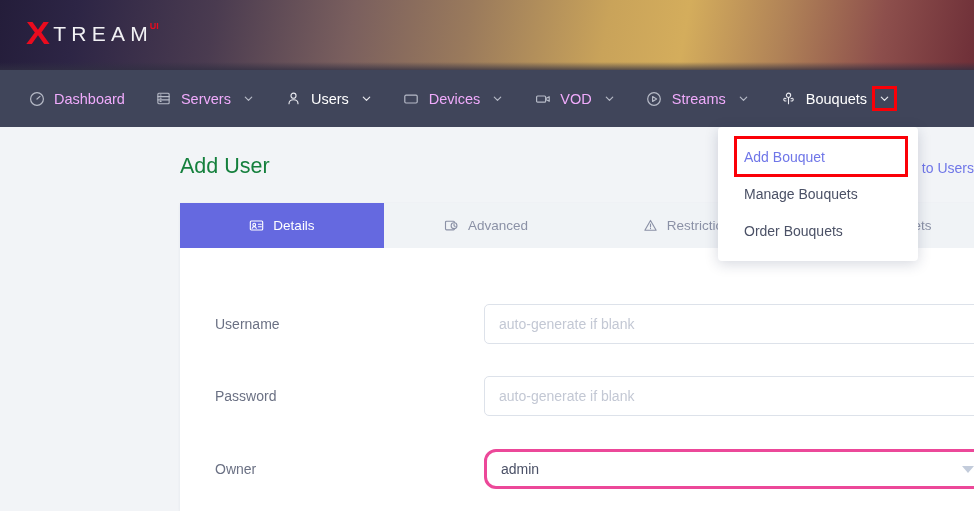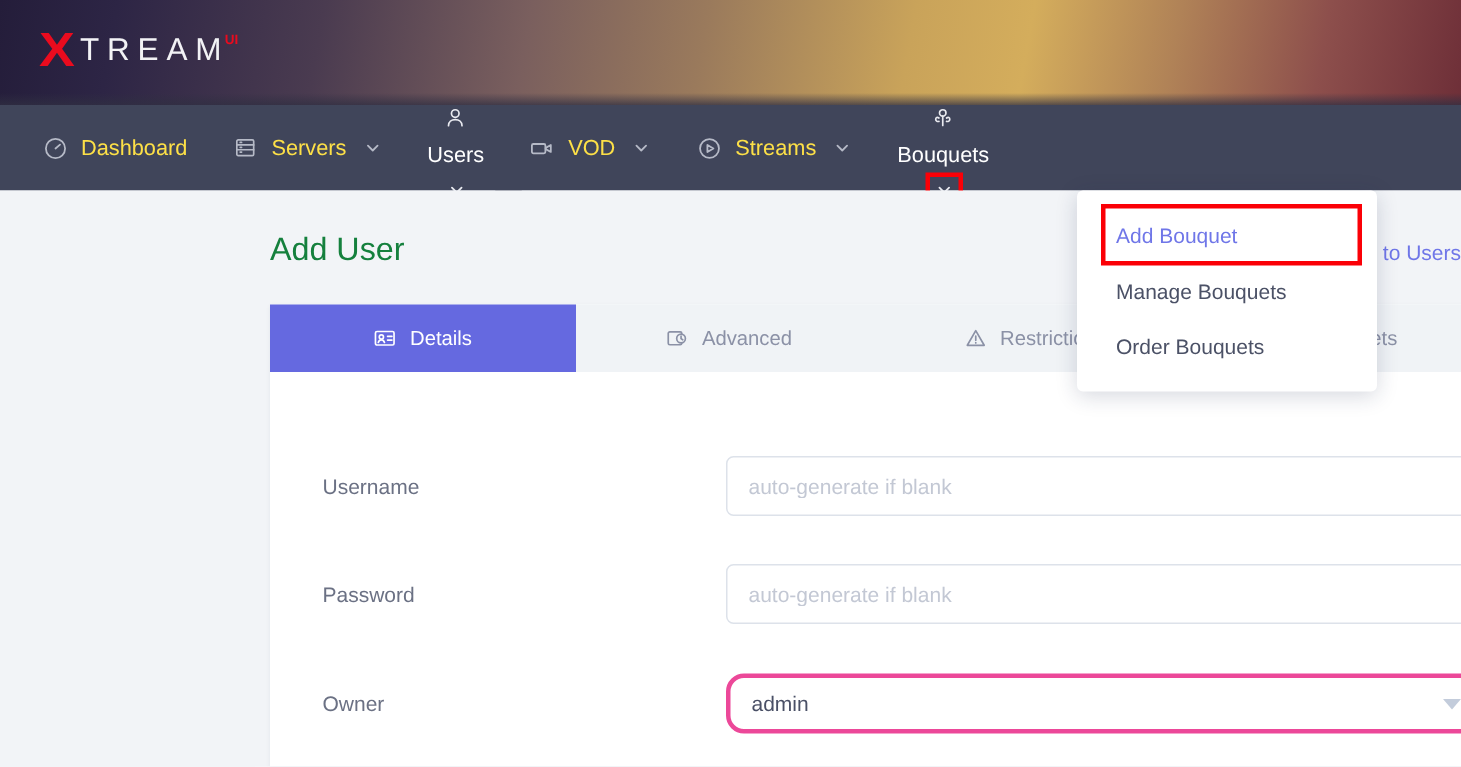--- a/index.html
+++ b/index.html
@@ -42,24 +42,24 @@
   
   .navbar {
     position: absolute; left: 0; top: 70px; width: 974px; height: 57px;
     background: #40455a;
     display: flex; align-items: center;
     padding-left: 28px;
   }
   .nav-item {
     display: flex; align-items: center; gap: 9px;
     height: 57px; padding: 0 0 0 0; margin-right: 30px;
-    color: #fde047; font-size: 14.5px; white-space: nowrap;
+    color: #f0abfc; font-size: 14.5px; white-space: nowrap;
     cursor: pointer; position: relative;
   }
-  .nav-item.active { color: #ffffff; flex-direction: column; }
+  .nav-item.active { color: #ffffff; }
   .nav-ico {
     width: 17px; height: 17px; display: inline-flex;
     align-items: center; justify-content: center; flex: 0 0 auto;
   }
   .nav-ico svg { display: block; }
   .nav-caret {
     width: 13px; height: 13px; display: inline-flex;
     align-items: center; justify-content: center; margin-left: 2px;
   }
   .nav-caret.marked {
@@ -210,20 +210,33 @@
         </svg>
       </span>
       <span>Users</span>
       <span class="nav-caret">
         <svg width="11" height="11" viewBox="0 0 12 12" fill="none" stroke="#e9eaf0" stroke-width="1.3">
           <path d="M2.5 4.5L6 8l3.5-3.5" stroke-linecap="round" stroke-linejoin="round"></path>
         </svg>
       </span>
     </div>
 
+    <div class="nav-item">
+      <span class="nav-ico">
+        <svg width="16" height="16" viewBox="0 0 16 16" fill="none" stroke="#b6bac7" stroke-width="1.2">
+          <rect x="1.8" y="4.2" width="12.4" height="7.8" rx="1.2"></rect>
+        </svg>
+      </span>
+      <span>Devices</span>
+      <span class="nav-caret">
+        <svg width="11" height="11" viewBox="0 0 12 12" fill="none" stroke="#b6bac7" stroke-width="1.3">
+          <path d="M2.5 4.5L6 8l3.5-3.5" stroke-linecap="round" stroke-linejoin="round"></path>
+        </svg>
+      </span>
+    </div>
 
     <div class="nav-item">
       <span class="nav-ico">
         <svg width="16" height="16" viewBox="0 0 16 16" fill="none" stroke="#b6bac7" stroke-width="1.2">
           <rect x="1.6" y="5" width="9" height="6.2" rx="1"></rect>
           <path d="M10.8 7.6l3.4-1.9v4.6l-3.4-1.9z" stroke-linejoin="round"></path>
         </svg>
       </span>
       <span>VOD</span>
       <span class="nav-caret">

